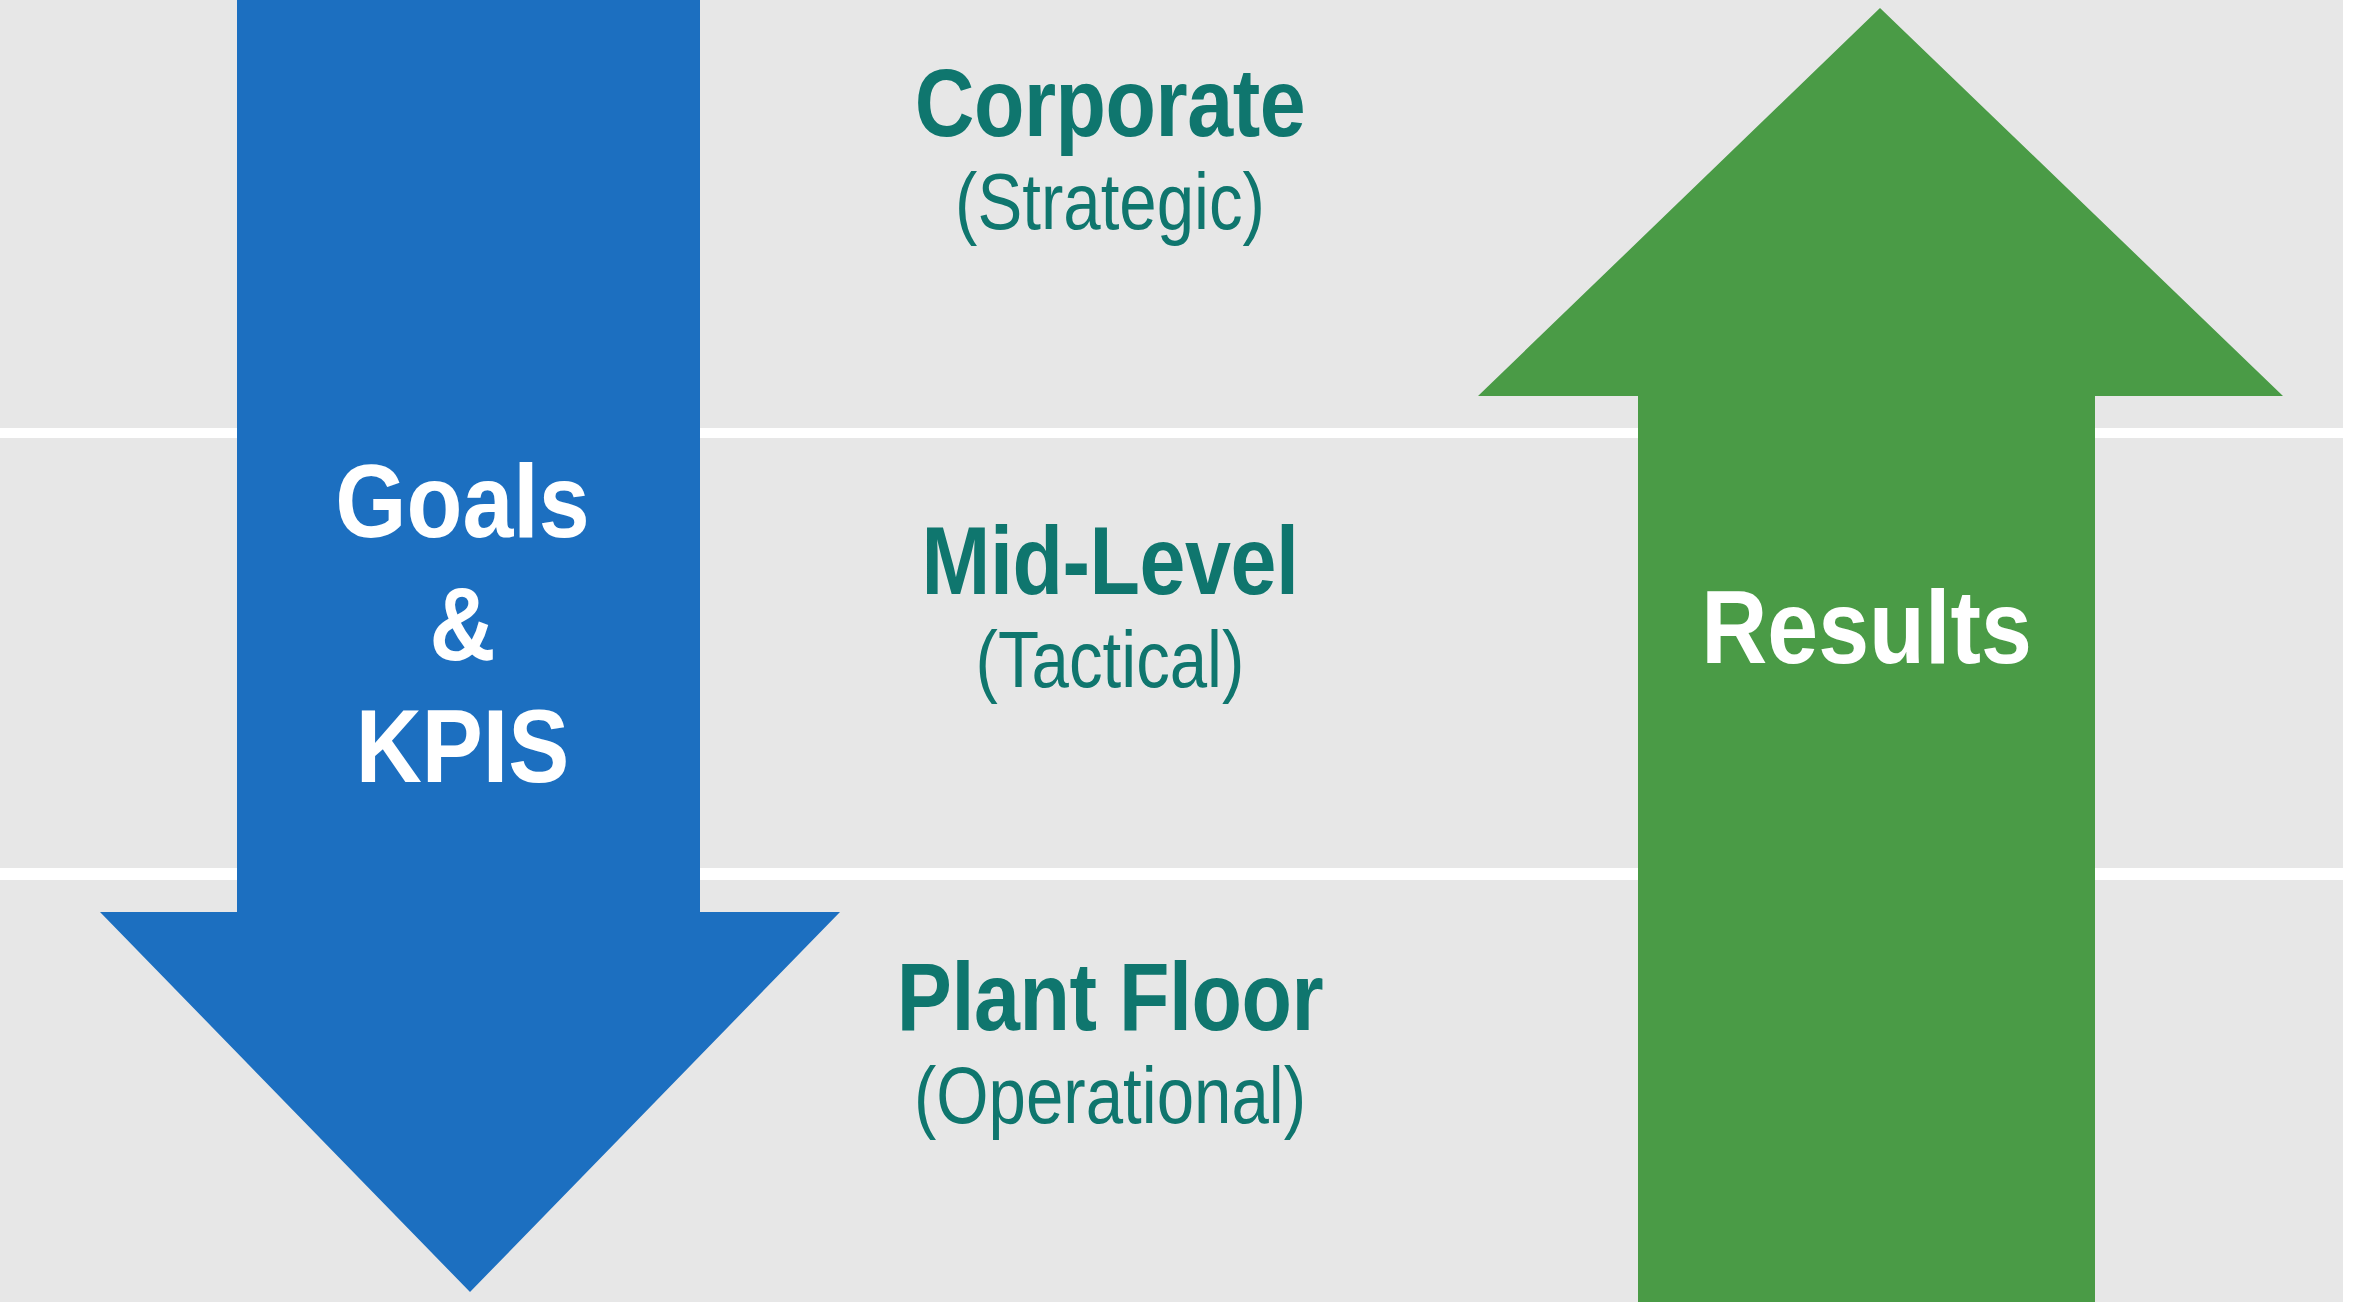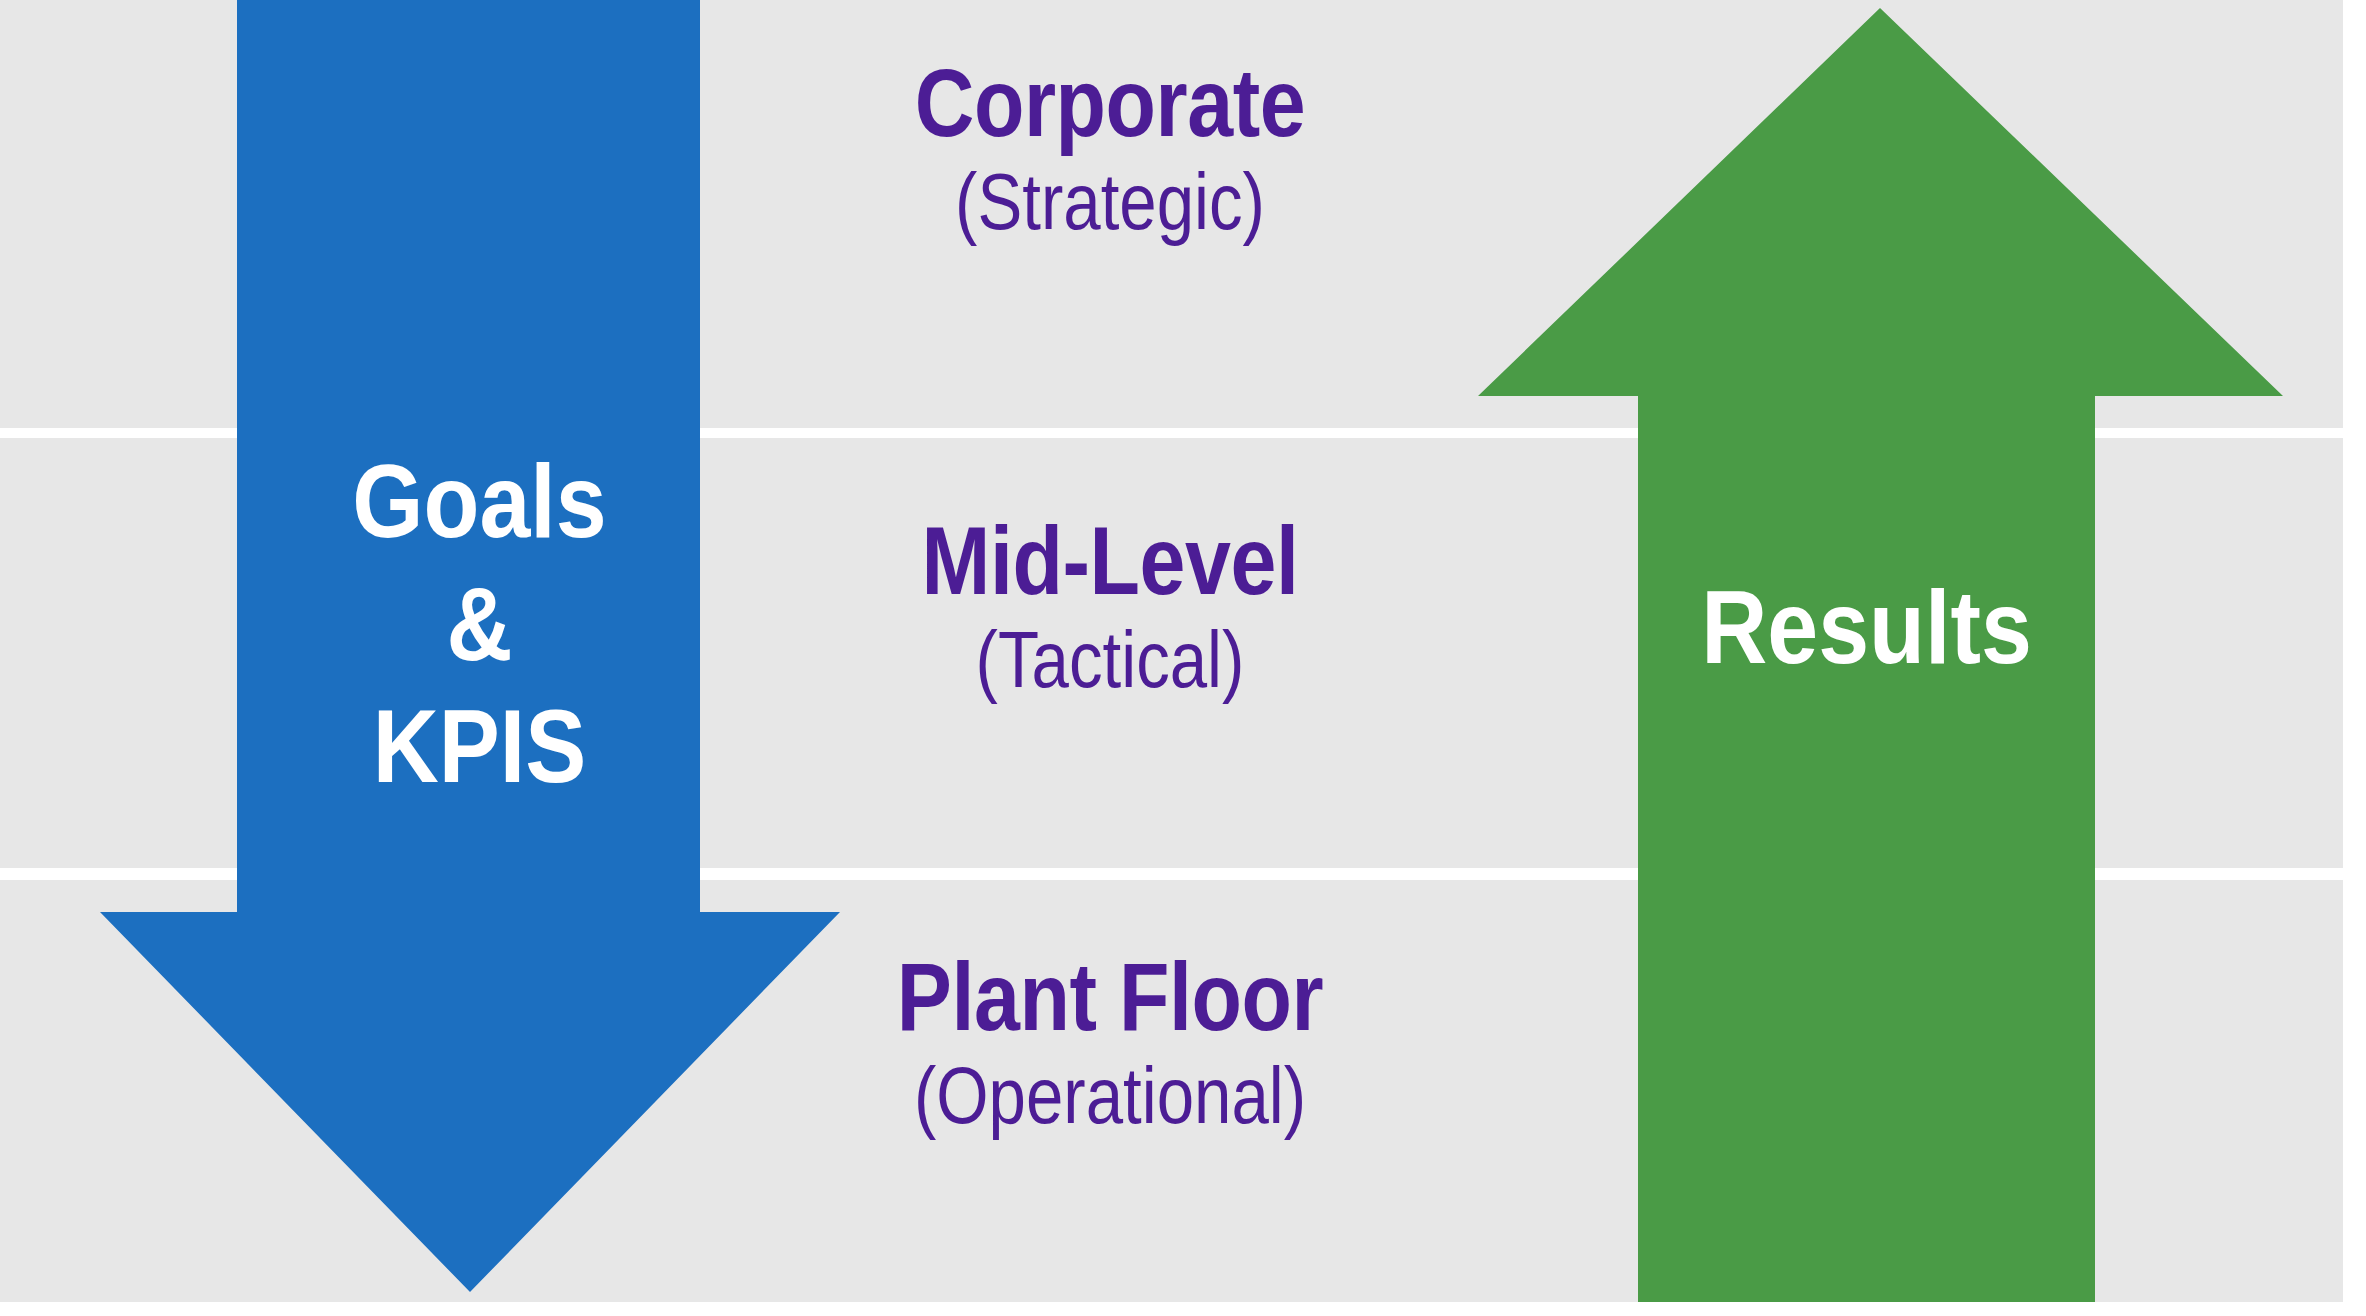--- a/index.html
+++ b/index.html
@@ -41,21 +41,21 @@
     height: 1316px;
     pointer-events: none;
   }
 
   
   .level-block {
     position: absolute;
     left: 760px;
     width: 700px;
     text-align: center;
-    color: #4c1d95;
+    color: #0f766e;
     user-select: none;
   }
   .level-title {
     font-size: 96px;
     font-weight: 700;
     line-height: 1.02;
     letter-spacing: -0.5px;
     font-stretch: condensed;
     transform: scaleX(0.86);
     transform-origin: center;
@@ -81,21 +81,21 @@
     position: absolute;
     color: #ffffff;
     font-weight: 700;
     font-stretch: condensed;
     text-align: center;
     user-select: none;
     white-space: nowrap;
   }
 
   #goals-kpis-label {
-    left: 248px;
+    left: 231px;
     top: 440px;
     width: 463px;
     font-size: 104px;
     line-height: 1.18;
   }
   #goals-kpis-label .gk-line {
     display: block;
     transform: scaleX(0.88);
     transform-origin: center;
   }

